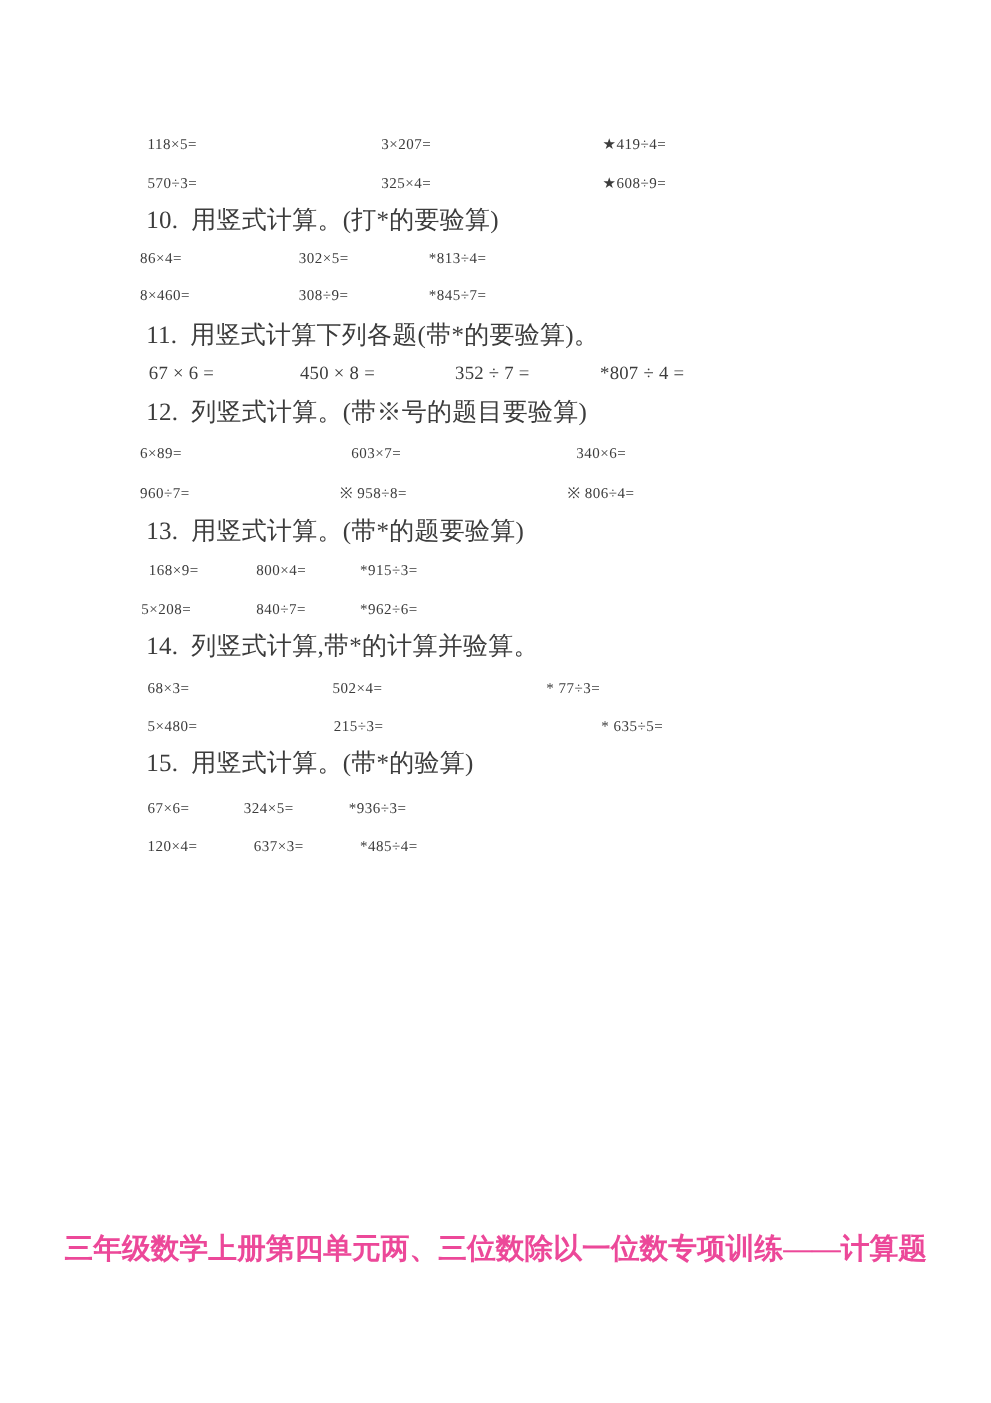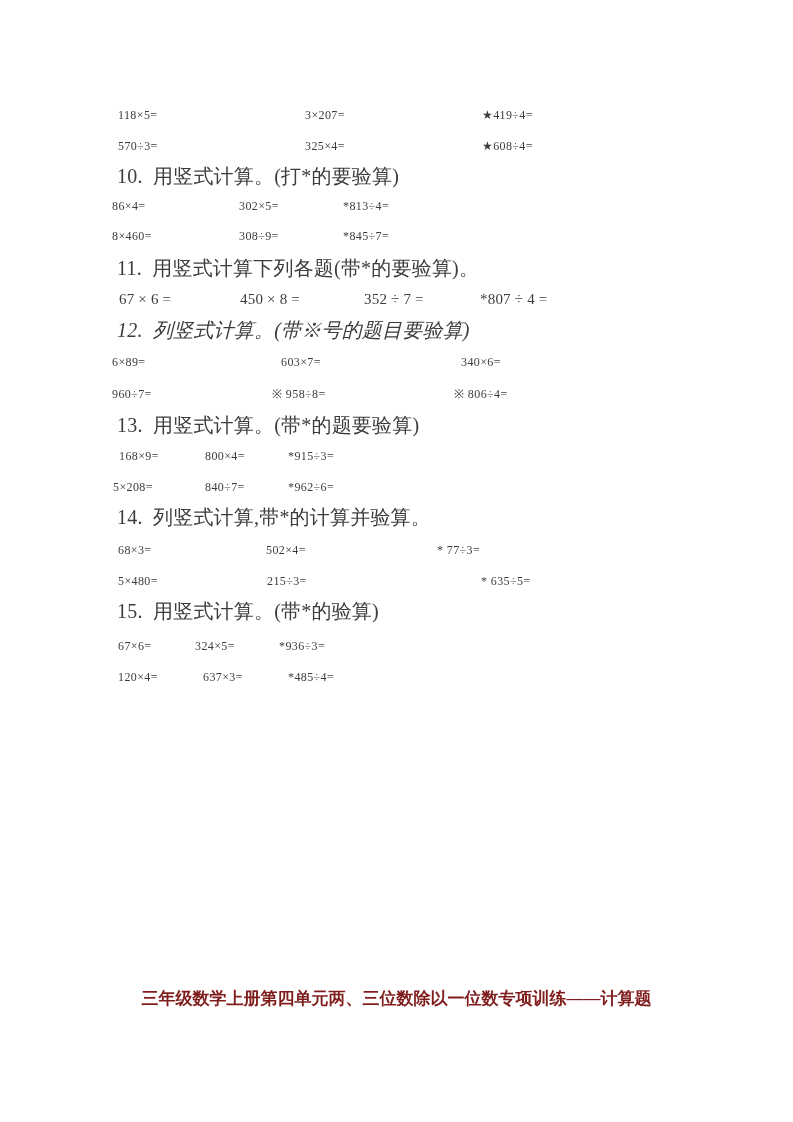--- a/index.html
+++ b/index.html
@@ -20,40 +20,40 @@
   }
   .cell.times{font-size:15px;letter-spacing:0.2px;}
   .heading-text{
     position:absolute;top:0;
     font-size:20px;line-height:24px;
     white-space:pre;letter-spacing:0.2px;
   }
   .footer-title{
     position:absolute;left:0;width:793px;
     text-align:center;
-    font-size:17px;line-height:26px;
+    font-size:23px;line-height:26px;
     font-weight:bold;
-    color:#7f1d1d;
+    color:#ec4899;
     white-space:pre;
   }
 </style>
 </head>
 <body>
 
 <div class="page">
   <div id="worksheet-body">
       <div class="line" style="top: 103px;">
         <span class="cell" style="left: 118px;">118×5=</span>
         <span class="cell" style="left: 305px;">3×207=</span>
         <span class="cell" style="left: 482px;">★419÷4=</span>
       </div>
       <div class="line" style="top: 134px; padding-left: 24px;">
         <span class="cell" style="left: 118px;">570÷3=</span>
         <span class="cell" style="left: 305px;">325×4=</span>
-        <span class="cell" style="left: 482px;">★608÷4=</span>
+        <span class="cell" style="left: 482px;">★608÷9=</span>
       </div>
       <div class="line" style="top: 164px;">
         <span class="heading-text" style="left: 117px;">10.&nbsp;&nbsp;用竖式计算。(打*的要验算)</span>
       </div>
       <div class="line" style="top: 194px;">
         <span class="cell" style="left: 112px;">86×4=</span>
         <span class="cell" style="left: 239px;">302×5=</span>
         <span class="cell" style="left: 343px;">*813÷4=</span>
       </div>
       <div class="line" style="top: 224px;">
@@ -63,21 +63,21 @@
       </div>
       <div class="line" style="top: 256px;">
         <span class="heading-text" style="left: 117px;">11.&nbsp;&nbsp;用竖式计算下列各题(带*的要验算)。</span>
       </div>
       <div class="line" style="top: 287px;">
         <span class="cell times" style="left: 119px;">67 × 6 =</span>
         <span class="cell times" style="left: 240px;">450 × 8 =</span>
         <span class="cell times" style="left: 364px;">352 ÷ 7 =</span>
         <span class="cell times" style="left: 480px;">*807 ÷ 4 =</span>
       </div>
-      <div class="line" style="top: 318px; font-style: italic;">
+      <div class="line" style="top: 318px;">
         <span class="heading-text" style="left: 117px;">12.&nbsp;&nbsp;列竖式计算。(带※号的题目要验算)</span>
       </div>
       <div class="line" style="top: 350px;">
         <span class="cell" style="left: 112px;">6×89=</span>
         <span class="cell" style="left: 281px;">603×7=</span>
         <span class="cell" style="left: 461px;">340×6=</span>
       </div>
       <div class="line" style="top: 382px;">
         <span class="cell" style="left: 112px;">960÷7=</span>
         <span class="cell" style="left: 272px;">※&nbsp;958÷8=</span>

